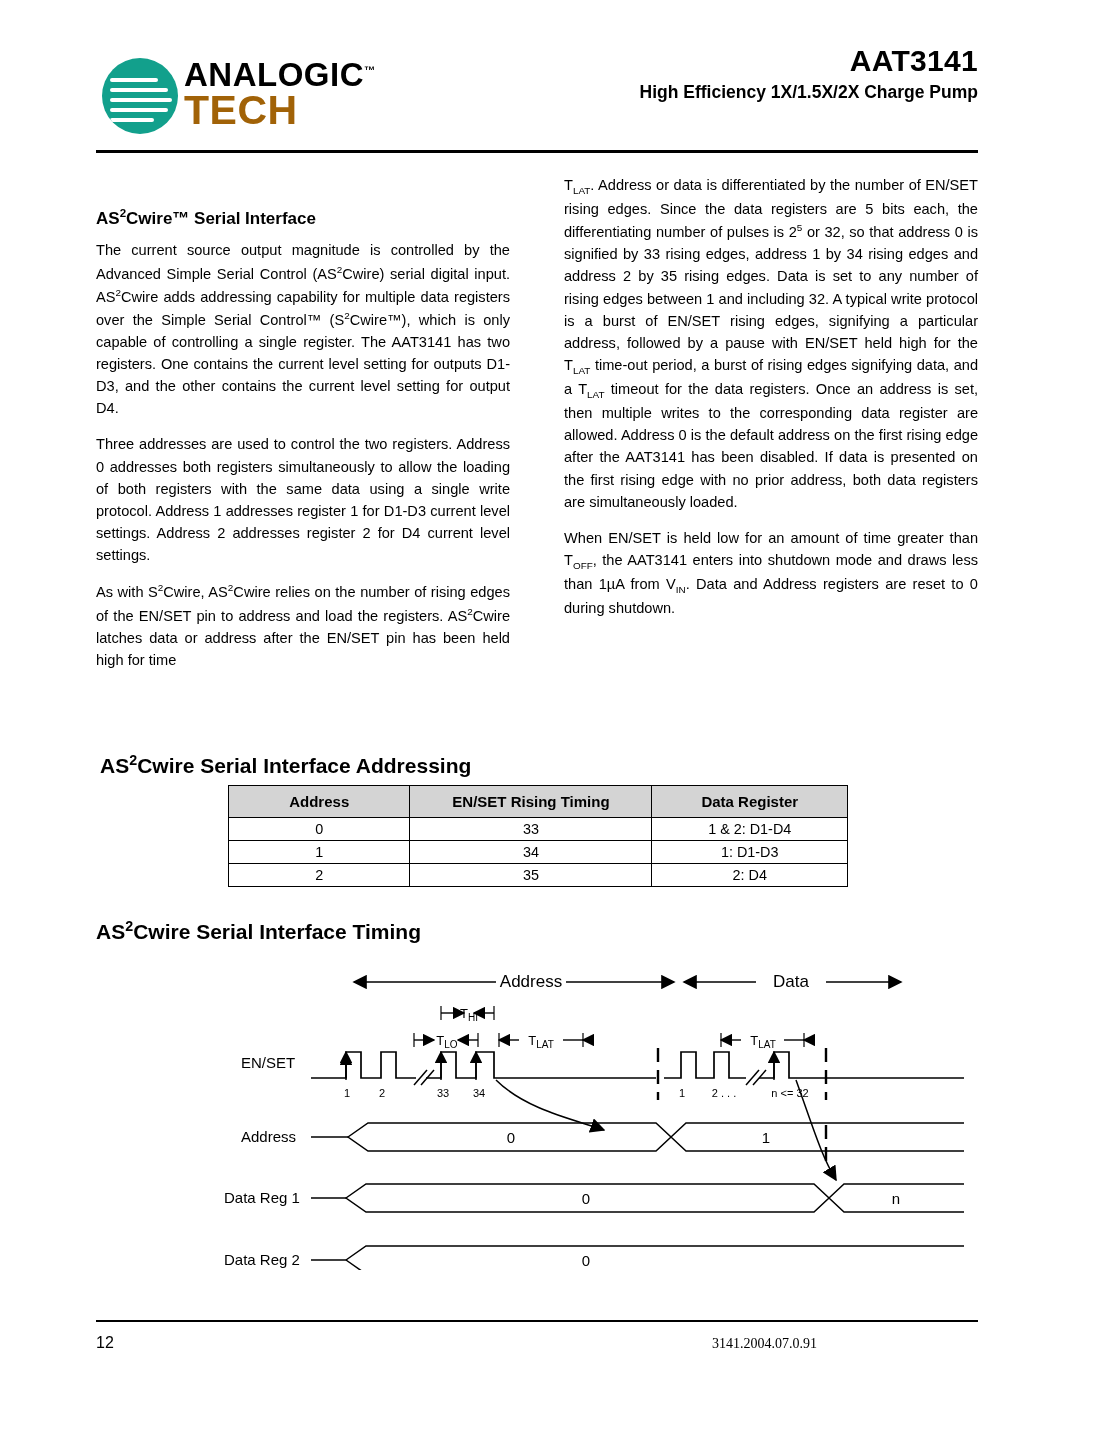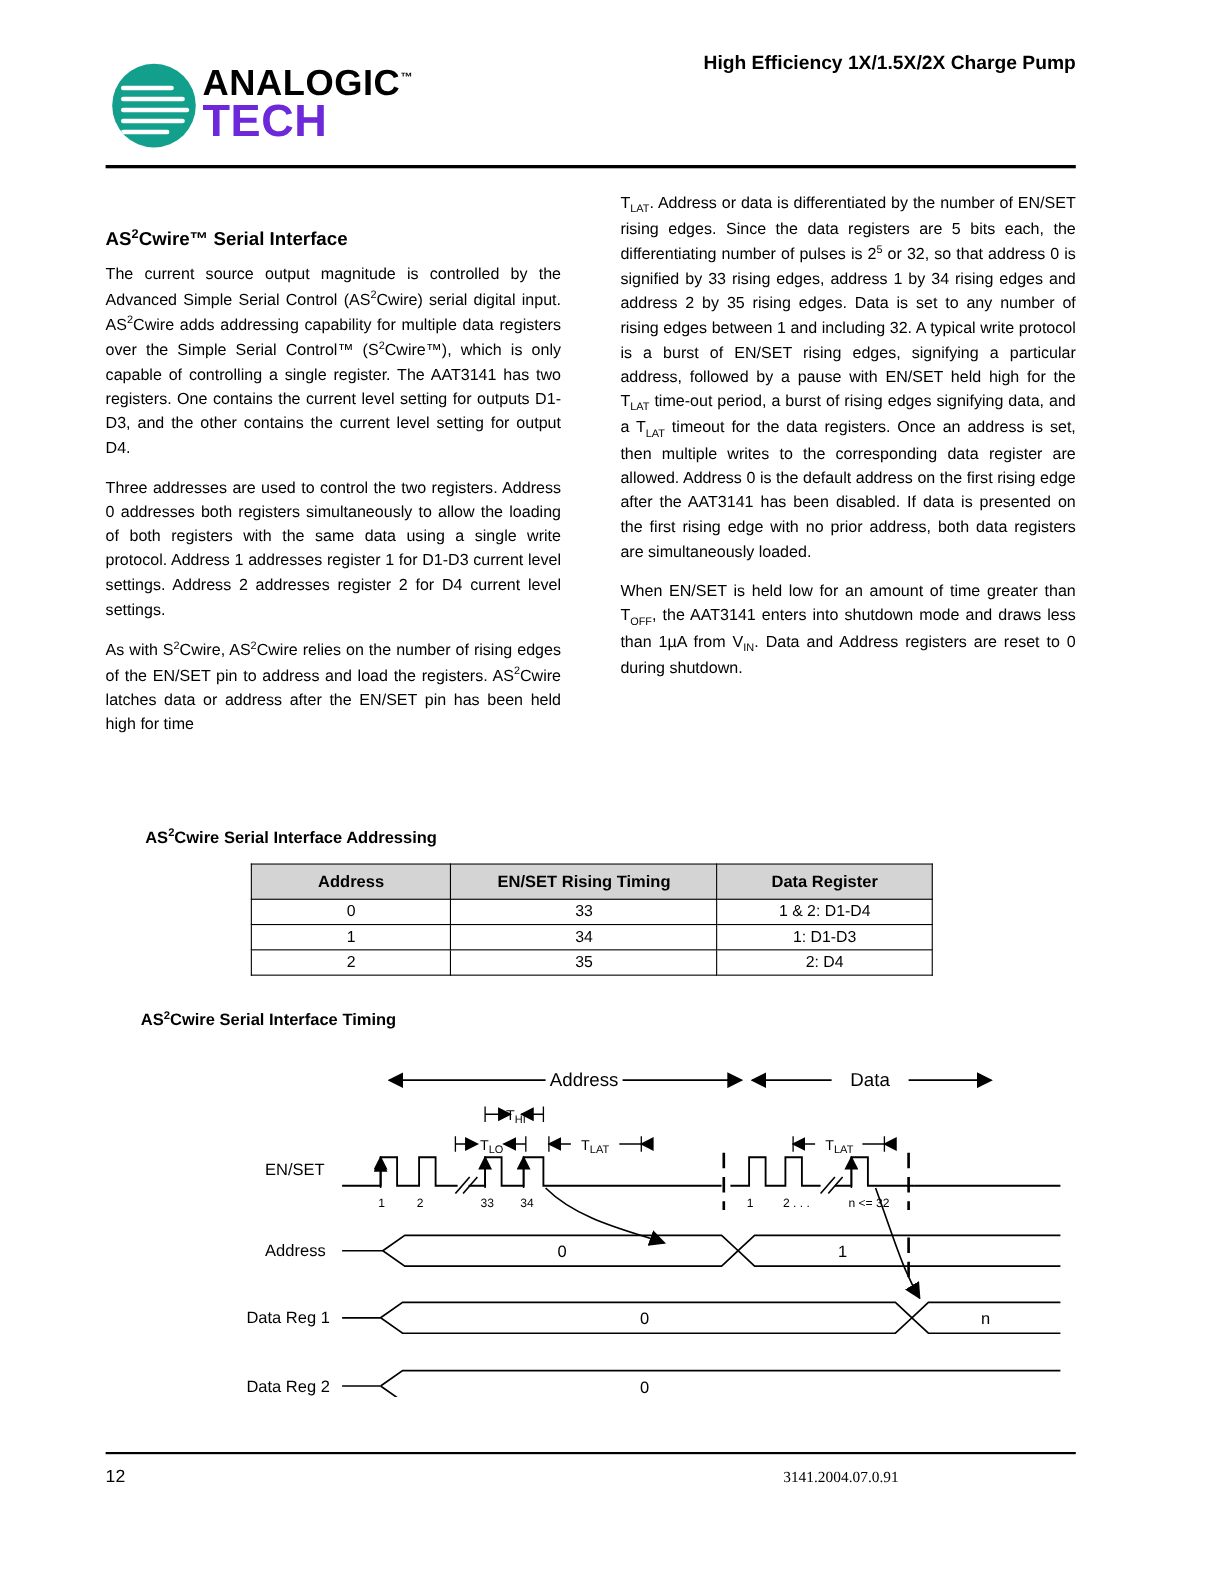--- a/index.html
+++ b/index.html
@@ -66,21 +66,21 @@
   .logo-analogic {
     font-size: 33px;
     font-weight: bold;
     letter-spacing: 0.5px;
     color: #000;
   }
   .logo-tech {
     font-size: 41px;
     font-weight: bold;
     letter-spacing: 0.5px;
-    color: #6d28d9;
+    color: #a16207;
     margin-top: 2px;
   }
   .logo-tm {
     font-size: 11px;
     vertical-align: super;
     font-weight: bold;
   }
   .header-right {
     position: absolute;
     right: 0;
@@ -123,23 +123,22 @@
     margin: 0 0 8px 0;
   }
   .col p {
     margin: 0 0 14px 0;
   }
   sup { font-size: 0.68em; vertical-align: super; }
   sub { font-size: 0.68em; vertical-align: sub; }
   
   .sub-head {
     position: absolute;
-    font-size: 15px;
-    font-weight: bold;
-    margin-left: 32px;
+    font-size: 21px;
+    font-weight: bold;
   }
   #addressing-heading { left: 100px; top: 752px; }
   #timing-heading { left: 96px; top: 918px; }
   
   .table-wrap {
     position: absolute;
     left: 228px;
     top: 785px;
     width: 620px;
   }
@@ -206,20 +205,21 @@
           <span class="lm3"></span>
           <span class="lm4"></span>
           <span class="lm5"></span>
       </div>
       <div class="logo-text">
         <div class="logo-analogic"><span>ANALOGIC</span><span class="logo-tm">™</span></div>
         <div class="logo-tech">TECH</div>
       </div>
     </div>
     <div class="header-right">
+      <div class="part-number">AAT3141</div>
       <div class="header-sub">High Efficiency 1X/1.5X/2X Charge Pump</div>
     </div>
   </div>
   <div class="header-rule"></div>
 
   <div class="col col-left">
     <div class="sec-title"><span>AS</span><sup>2</sup><span>Cwire™ Serial Interface</span></div>
     <p><span>The current source output magnitude is controlled by the Advanced Simple Serial Control (AS</span><sup>2</sup><span>Cwire) serial digital input.  AS</span><sup>2</sup><span>Cwire adds addressing capability for multiple data registers over the Simple Serial Control™ (S</span><sup>2</sup><span>Cwire™), which is only capable of controlling a single register.  The AAT3141 has two registers.  One contains the current level setting for outputs D1-D3, and the other contains the current level setting for output D4.</span></p>
     <p>Three addresses are used to control the two registers.  Address 0 addresses both registers simultaneously to allow the loading of both registers with the same data using a single write protocol.  Address 1 addresses register 1 for D1-D3 current level settings.  Address 2 addresses register 2 for D4 current level settings.</p>
     <p><span>As with S</span><sup>2</sup><span>Cwire, AS</span><sup>2</sup><span>Cwire relies on the number of rising edges of the EN/SET pin to address and load the registers.  AS</span><sup>2</sup><span>Cwire latches data or address after the EN/SET pin has been held high for time</span></p>

